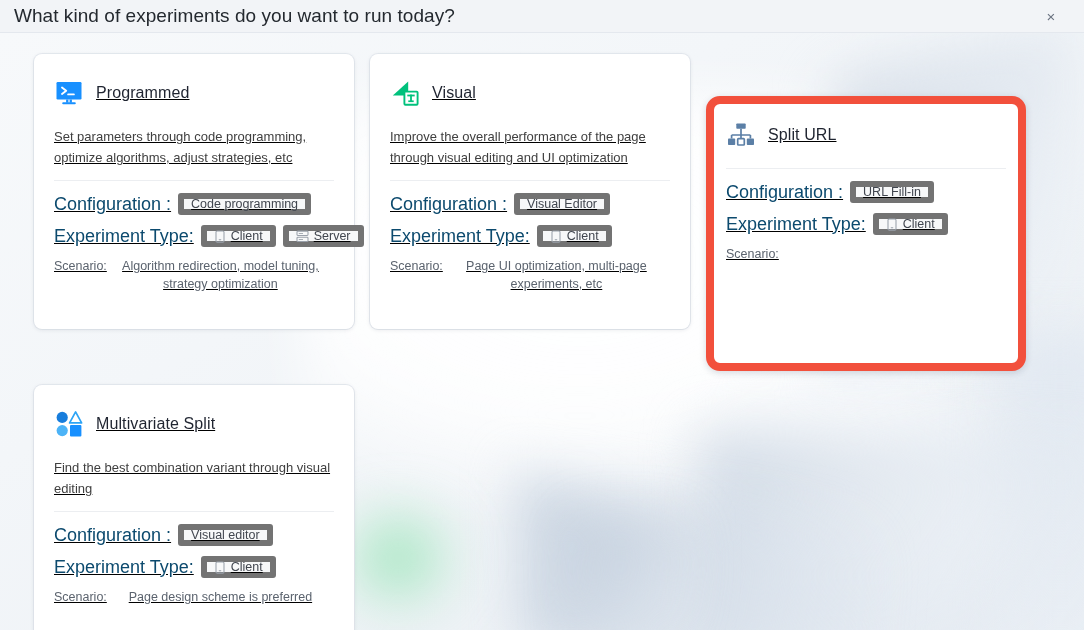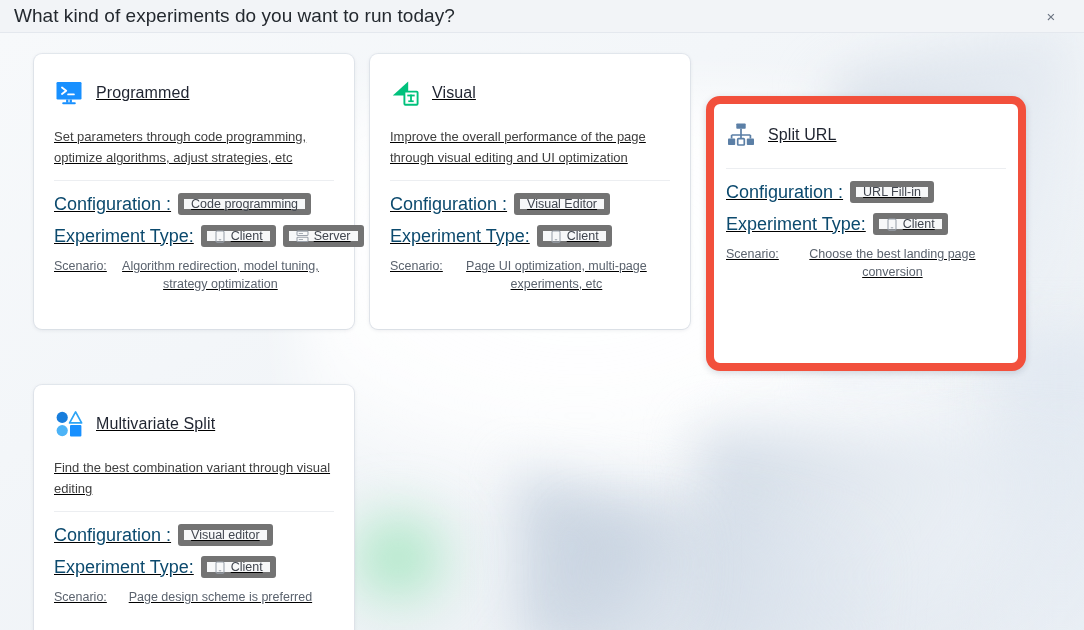--- a/index.html
+++ b/index.html
@@ -329,21 +329,20 @@
     <svg width="12" height="13" viewBox="0 0 12 13">
       <rect x="2" y="0.9" width="8" height="11.2" rx="1.2" fill="none" stroke="#9aa1ab" stroke-width="1.05"></rect>
       <rect x="4.6" y="9.2" width="2.8" height="0.95" rx="0.45" fill="#9aa1ab"></rect>
     </svg>
   </span>
             <span>Client</span>
           </span>
         </div>
         <div class="scenario">
           <span class="sc-label">Scenario:</span>
-          <span class="sc-text">Choose the best landing page conversion</span>
         </div>
       </div>
     </div>
     <div class="row">
       <div class="card">
         <div class="card-head">
           <span class="card-icon">
     <svg width="30" height="30" viewBox="0 0 30 30">
       <circle cx="8.2" cy="8.4" r="5.6" fill="#177ddc"></circle>
       <path d="M21.6 2.9l6 11h-12z" fill="none" stroke="#2da4f5" stroke-width="1.7" stroke-linejoin="round"></path>

